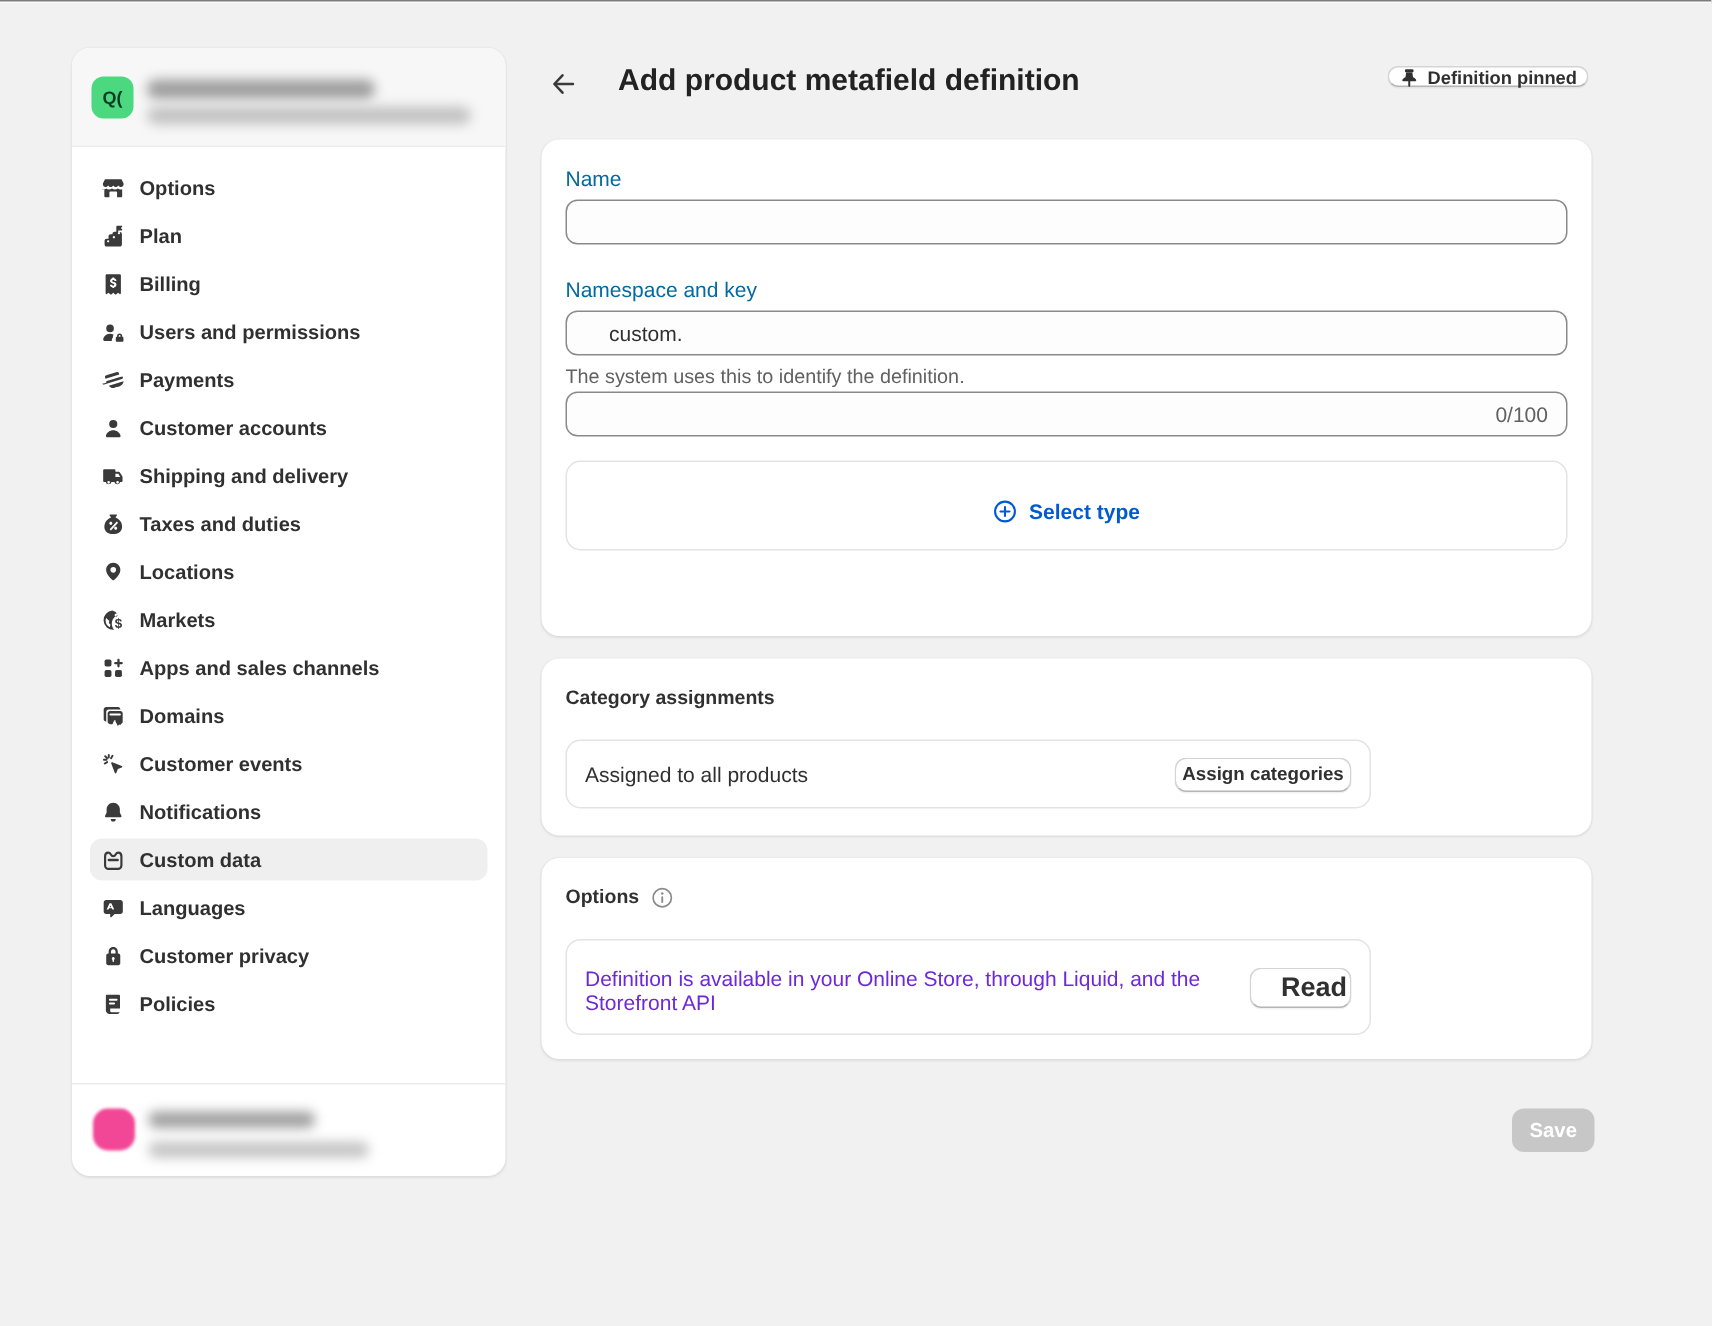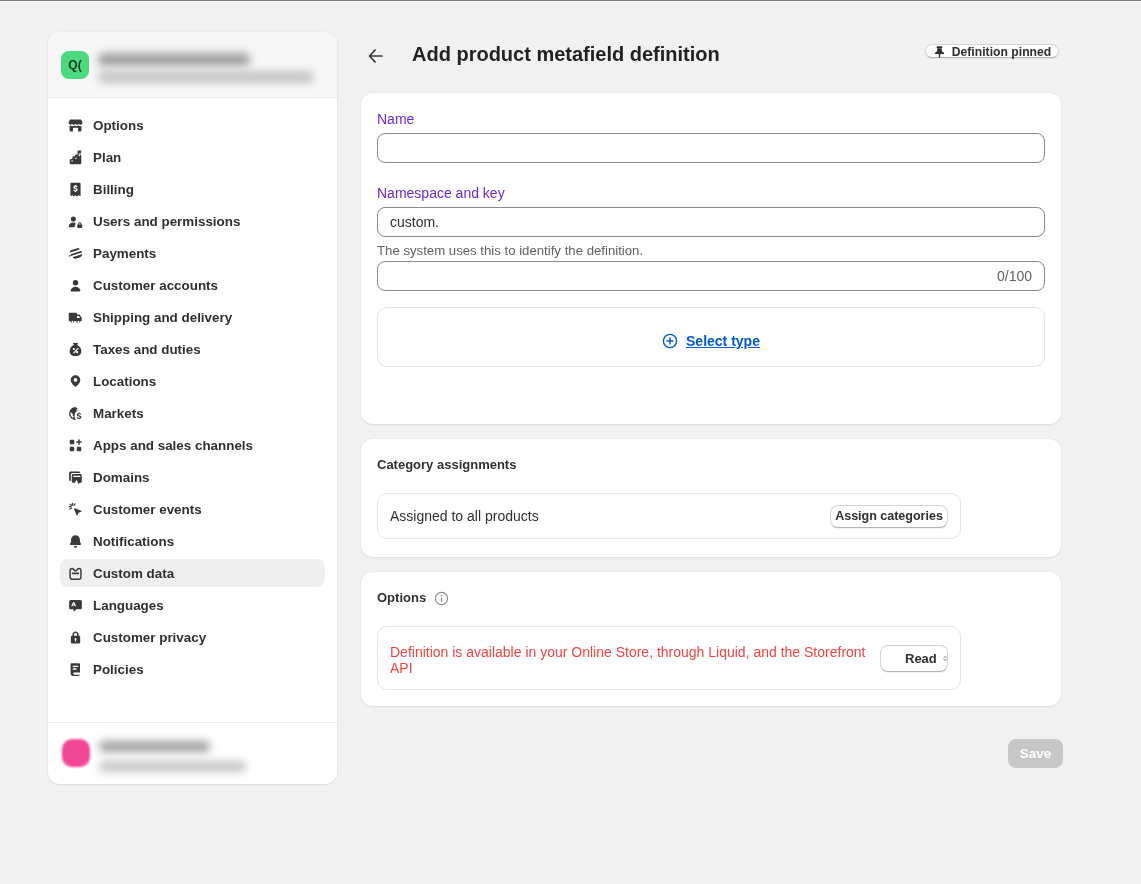--- a/index.html
+++ b/index.html
@@ -25,35 +25,35 @@
 #main { position:absolute; left:361px; top:0; width:700px; }
 #mhead { position:absolute; left:0; top:42px; width:700px; height:28px; }
 #back { position:absolute; left:7px; top:7px; width:15px; height:14px; }
 #mtitle { position:absolute; left:31px; top:1px; font-size:20px; font-weight:bold; color:#222; letter-spacing:0;margin-left:20px; }
 #pinned { position:absolute; right:2px; top:2px; width:134px; height:14px; background:#fff; border:1px solid #d4d4d4; border-bottom-color:#b5b5b5; border-radius:8px; display:flex; align-items:flex-start; justify-content:center; font-size:12.2px; font-weight:bold; color:#303030; box-shadow:0 1px 0 rgba(0,0,0,0.05); }
 #pinned svg { margin-right:6px; flex:0 0 13px; }
 .card { position:absolute; left:0; width:700px; background:#fff; border-radius:12px; box-shadow:0 1px 2px rgba(0,0,0,0.07), 0 0 0 1px rgba(0,0,0,0.02); }
 #card1 { top:93px; height:331px; padding:16px; }
 #card2 { top:439px; height:118px; padding:16px; }
 #card3 { top:572px; height:134px; padding:16px; }
-.lbl { font-size:14px; color:#6d28d9; line-height:20px; margin-bottom:4px; }
-.inp { position:relative; width:668px; height:30px; background:#fdfdfd; border:1px solid #8a8a8a; border-radius:8px; font-size:14px; color:#303030; display:flex; align-items:center; padding:0 12px; }
+.lbl { font-size:14px; color:#0369a1; line-height:20px; margin-bottom:4px; }
+.inp { position:relative; width:668px; height:30px; background:#fdfdfd; border:1px solid #8a8a8a; border-radius:8px; font-size:14px; color:#303030; display:flex; align-items:center; padding:0 28px; }
 .helper { font-size:13.2px; color:#616161; line-height:20px; margin-top:4px; }
 .count { position:absolute; right:12px; color:#616161; }
 #selbox { margin-top:16px; width:668px; height:60px; border:1px solid #e3e3e3; border-radius:10px; display:flex; align-items:center; justify-content:center; padding-top:8px; }
-#selbox .blue { color:#005bd3; font-size:14px; font-weight:bold; display:flex; align-items:center; gap:8px;text-decoration:underline; }
+#selbox .blue { color:#005bd3; font-size:14px; font-weight:bold; display:flex; align-items:center; gap:8px; }
 .cardtitle { font-size:13px; font-weight:bold; color:#303030; line-height:20px; }
-.rowbox { border:1px solid #e3e3e3; border-radius:10px; width:584px; display:flex; align-items:center; padding:0 12px; }
+.rowbox { border:1px solid #e3e3e3; border-radius:10px; width:537px; display:flex; align-items:center; padding:0 12px; }
 #card2 .rowbox { margin-top:18px; height:46px; }
 #card3 .rowbox { margin-top:18px; height:64px; }
 .btn { background:#fff; border:1px solid #d4d4d4; border-bottom-color:#b5b5b5; border-radius:8px; font-size:12px; font-weight:bold; color:#303030; display:flex; align-items:center; justify-content:center; box-shadow:0 1px 0 rgba(0,0,0,0.05); }
 #assignbtn { margin-left:auto; width:118px; height:23px; border-radius:8px; font-size:12.5px; }
-#readbtn { margin-left:auto; width:68px; height:27px; font-size:13px; gap:6px;padding-left:24px; }
+#readbtn { margin-left:auto; width:68px; height:27px; font-size:18px; gap:6px;padding-left:24px; }
 #optrow .t1 { font-size:14px; color:#303030; margin-bottom:4px; }
-#optrow .t2 { font-size:14px; color:#ef4444; }
+#optrow .t2 { font-size:14px; color:#6d28d9; }
 #save { position:absolute; left:647px; top:739px; width:55px; height:29px; background:#c7c7c7; border-radius:8px; color:#fff; font-size:13.5px; font-weight:bold; display:flex; align-items:center; justify-content:center; }
 </style>
 </head>
 <body>
 <div id="stage">
   <div id="topbar"></div>
 
   <div id="sidebar">
     <div id="sb-head">
       <div id="sb-avatar">Q(</div>

